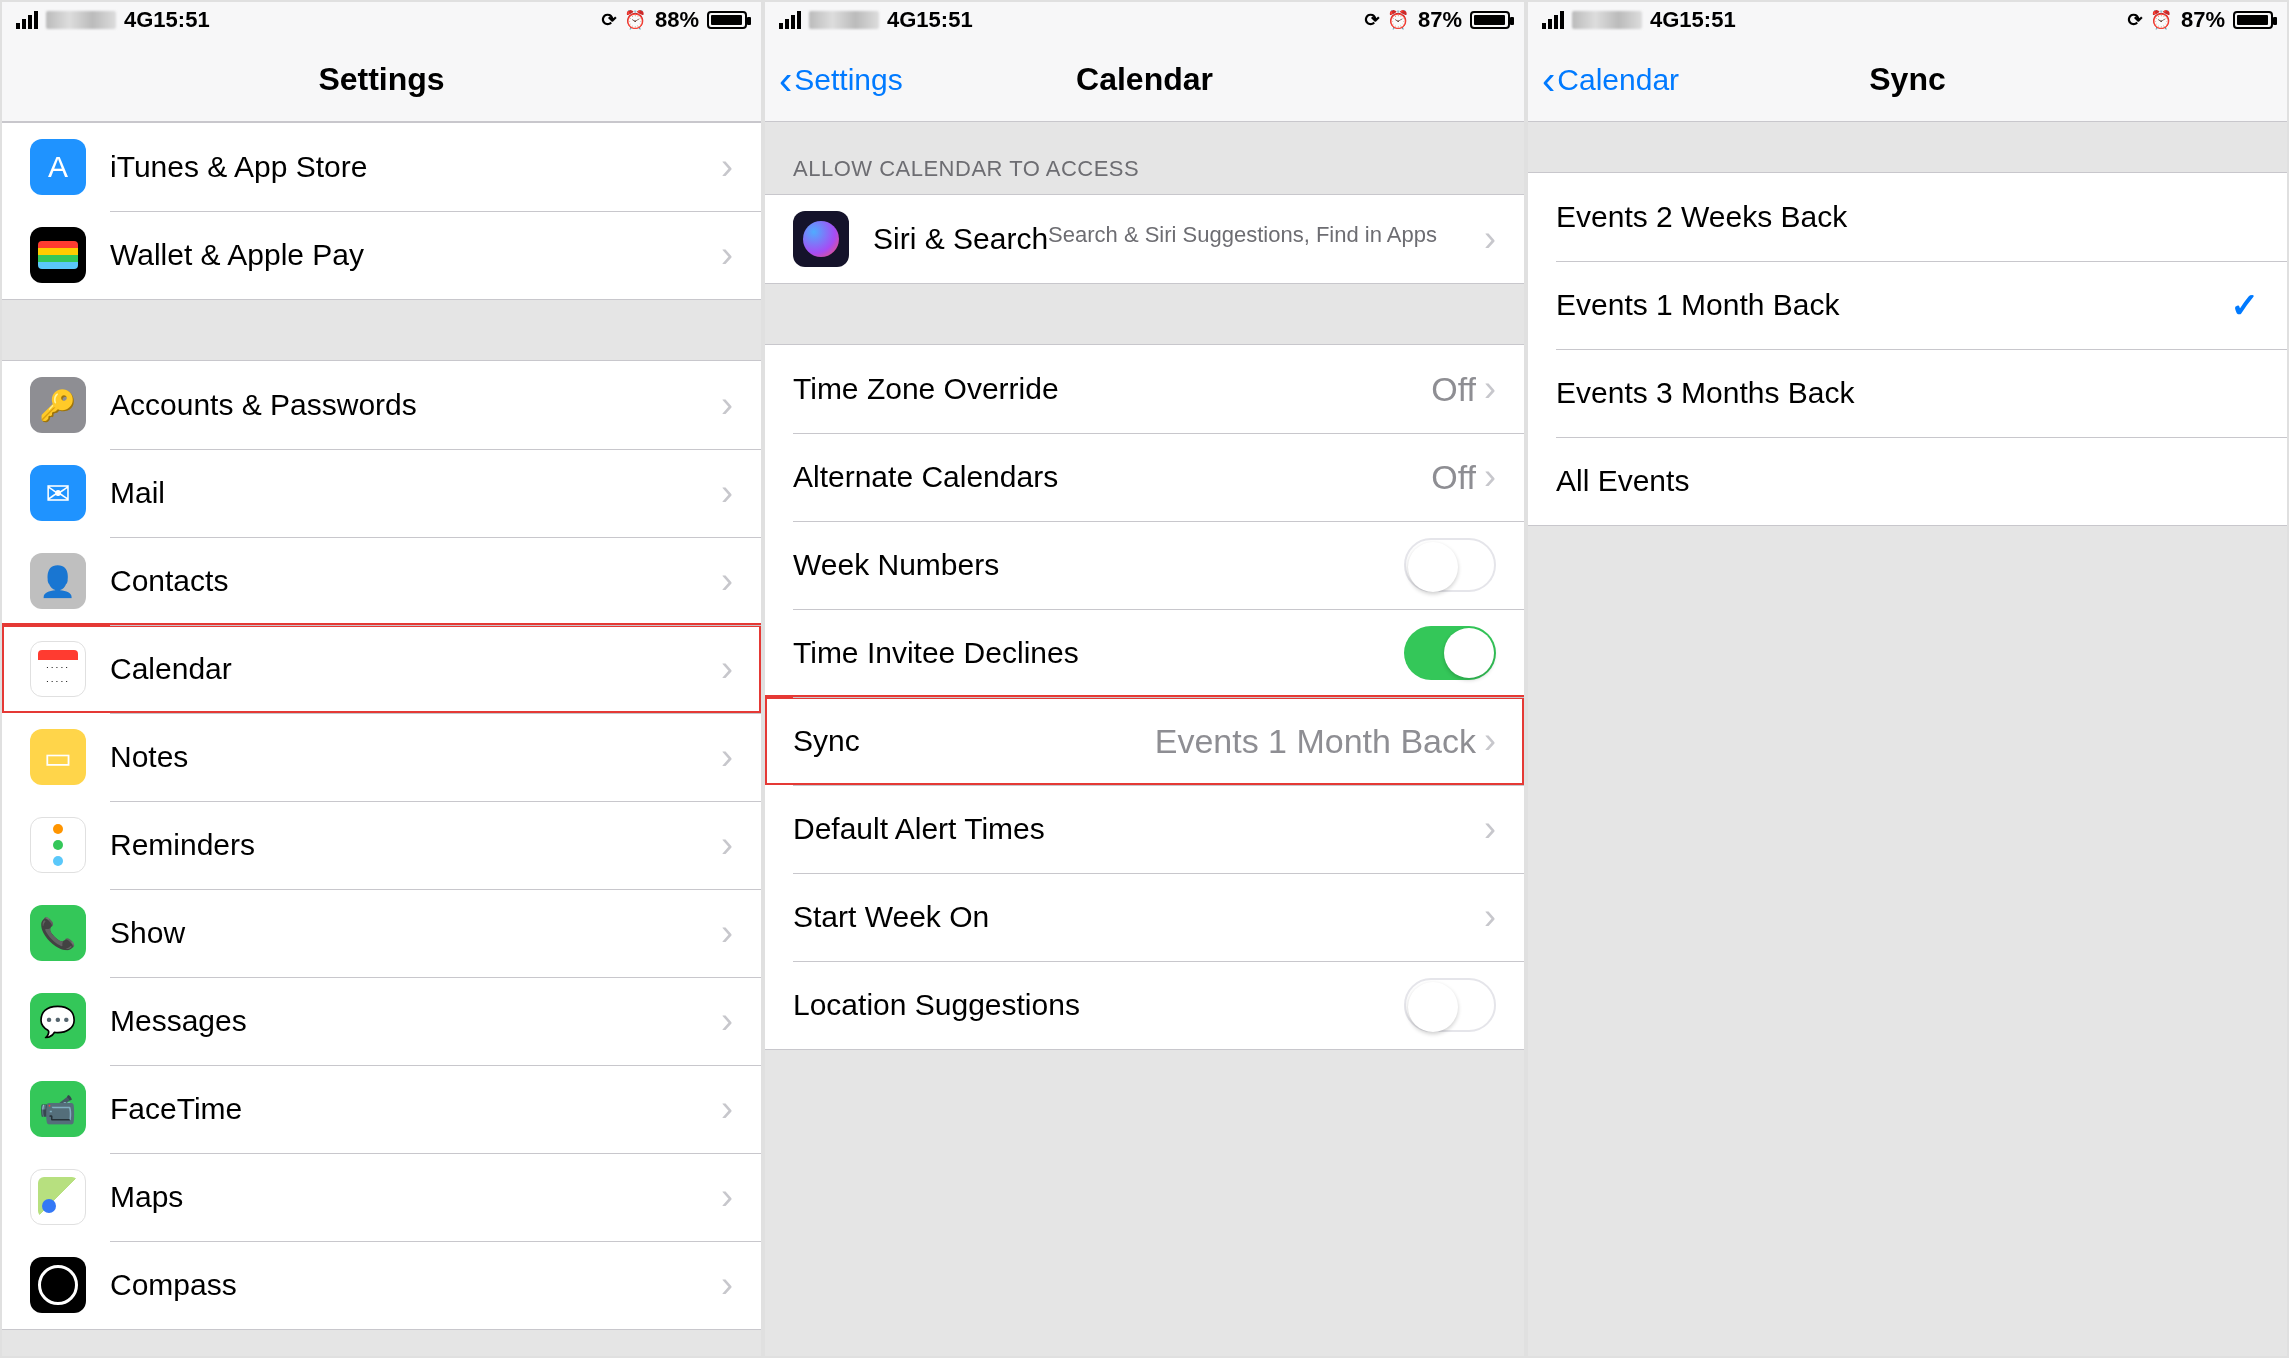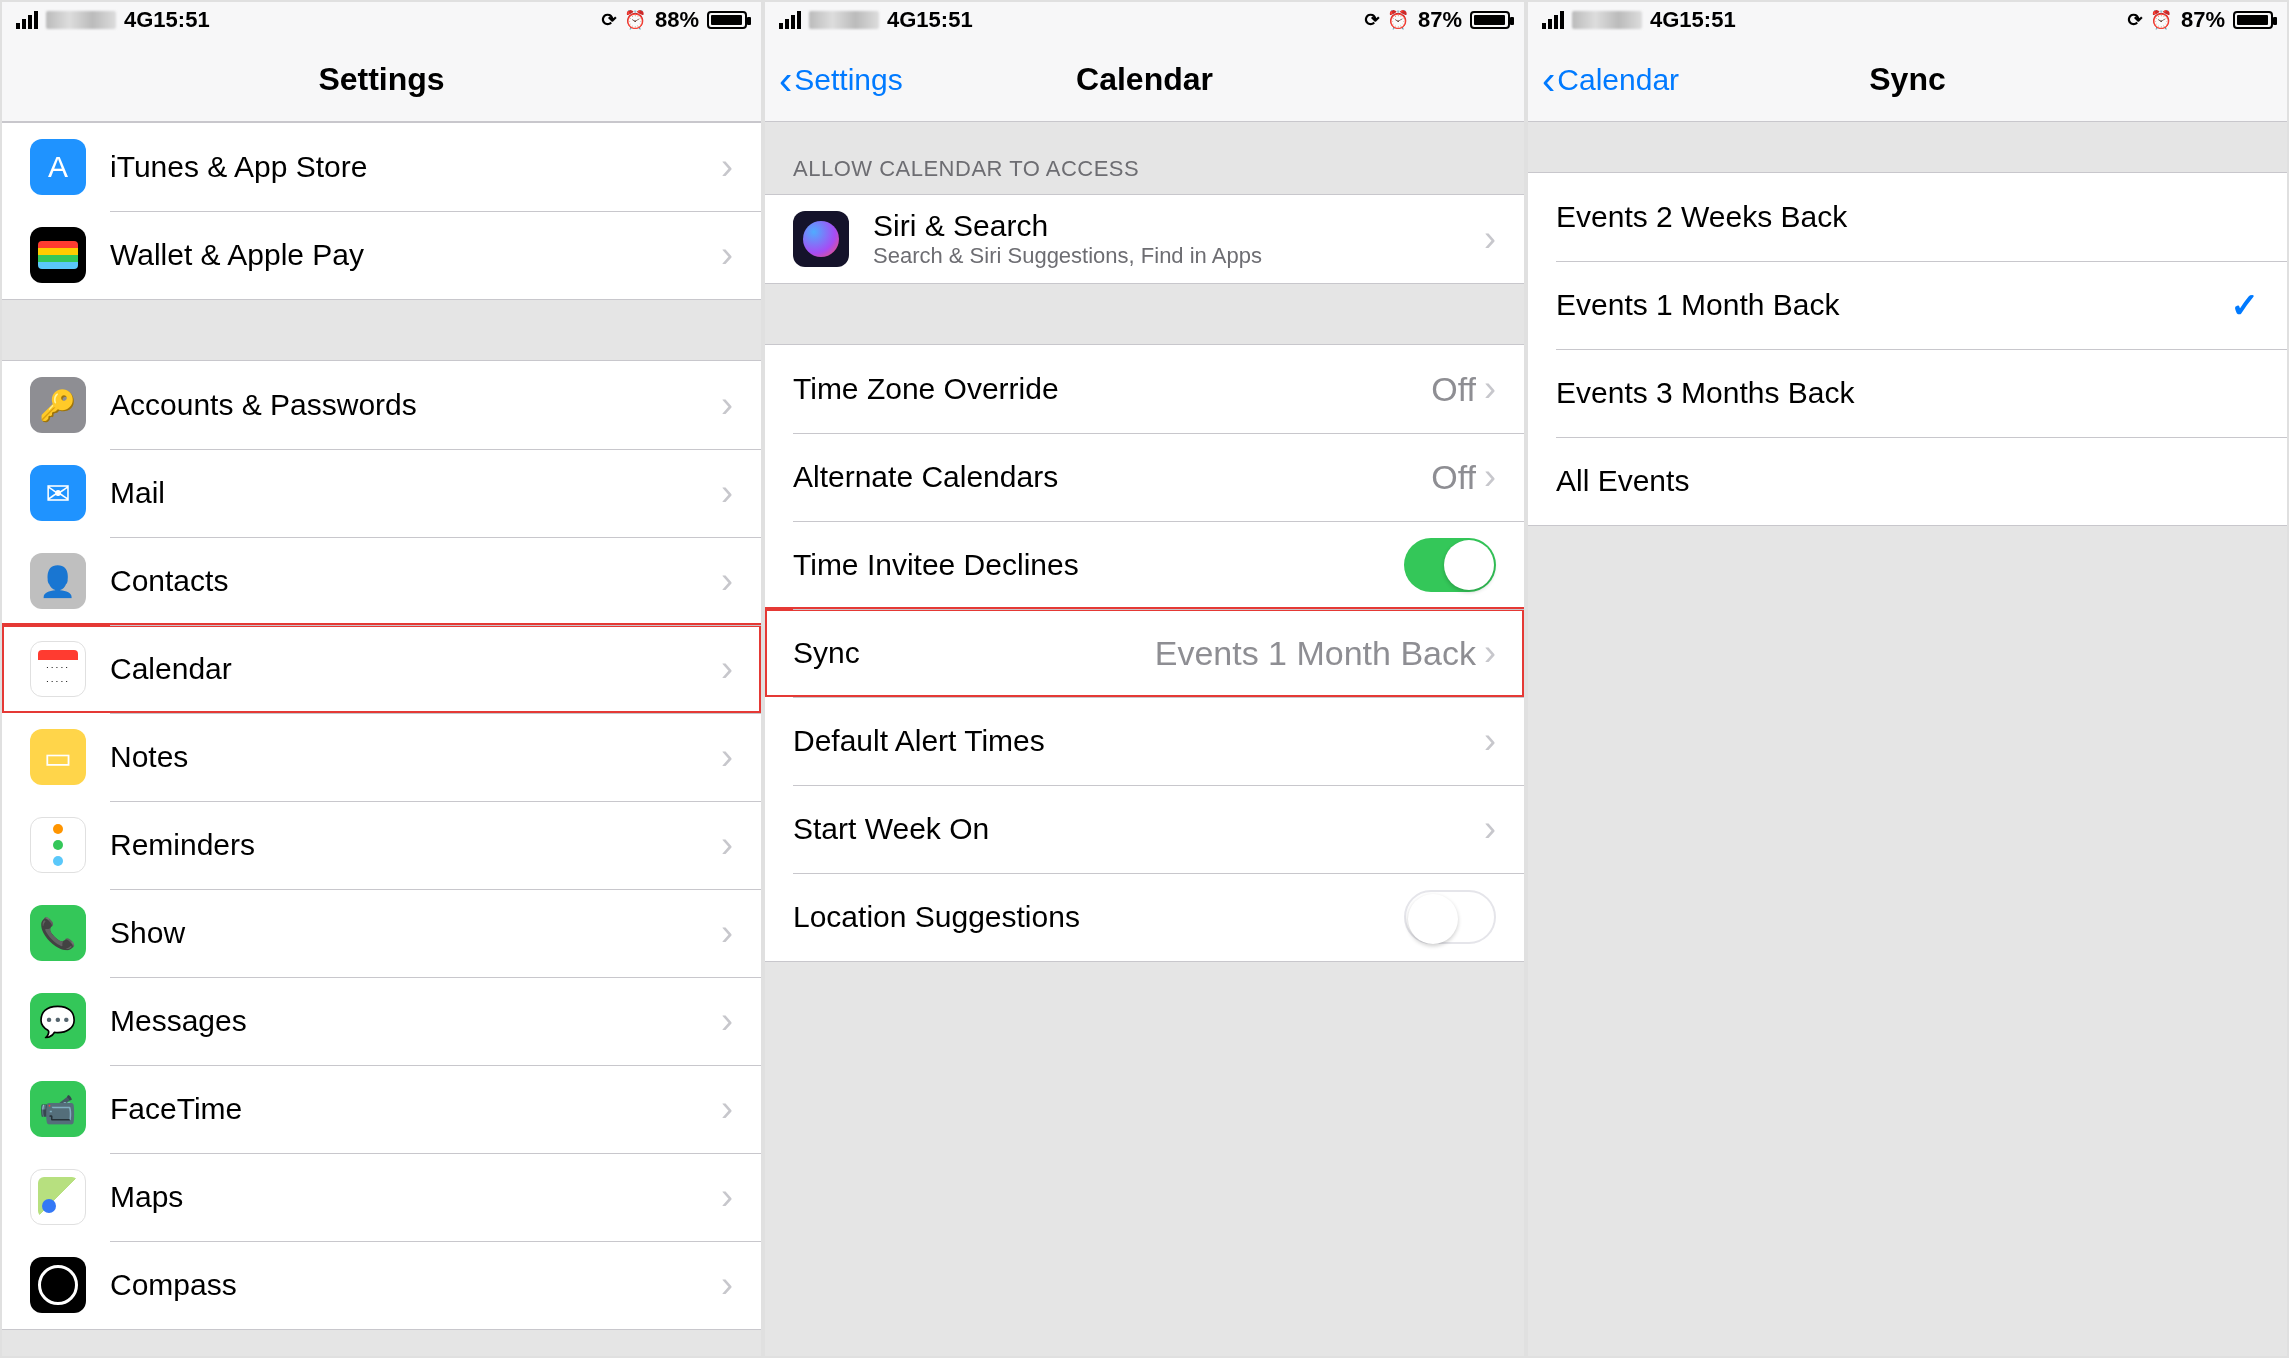--- a/index.html
+++ b/index.html
@@ -86,21 +86,21 @@
   .row .icon {
     width:56px; height:56px; border-radius:12px; flex:none; margin-right:24px;
     display:flex; align-items:center; justify-content:center; color:#fff; font-size:30px;
   }
   .row .label { font-size:30px; color:#000; flex:none;}
   .row .sublabel { font-size:22px; color:#6d6d72; }
   .row .spacer { flex:1; }
   .row .value-text { font-size:34px; color:#8e8e93; margin-right:8px;}
   .row .chevron { color:#c7c7cc; font-size:36px; font-weight:300;}
   .row .checkmark { color:#007aff; font-size:34px; font-weight:600;}
-  .row .text-stack { display:flex; flex-direction:column; gap:0; }
+  .row .text-stack { display:flex; flex-direction:row; gap:0; }
   
   .ic-appstore{background:#1f93ff;} .ic-wallet{background:#000;}
   .ic-accounts{background:#8e8e93;} .ic-mail{background:#1f93ff;}
   .ic-contacts{background:#bfbfbf;} .ic-calendar{background:#fff;border:1px solid #e0e0e0;color:#ff3b30;}
   .ic-notes{background:#ffd54a;color:#8a6d00;} .ic-reminders{background:#fff;border:1px solid #e0e0e0;}
   .ic-phone{background:#34c759;} .ic-messages{background:#34c759;}
   .ic-facetime{background:#34c759;} .ic-maps{background:#fff;border:1px solid #e0e0e0;}
   .ic-compass{background:#000;}
   
   .switch { width:92px; height:54px; border-radius:54px; position:relative; flex:none;}
@@ -326,20 +326,27 @@
           <span class="value-text">Off</span>
           <span class="chevron">›</span>
         </div>
         <div class="row no-icon">
           <span class="label">Alternate Calendars</span>
           <div class="spacer"></div>
           <span class="value-text">Off</span>
           <span class="chevron">›</span>
         </div>
         <div class="row no-icon">
+          <span class="label">Week Numbers</span>
+          <div class="spacer"></div>
+          <div class="switch off">
+            <div class="knob"></div>
+          </div>
+        </div>
+        <div class="row no-icon">
           <span class="label">Time Invitee Declines</span>
           <div class="spacer"></div>
           <div class="switch on">
             <div class="knob"></div>
           </div>
         </div>
         <div class="row no-icon highlight">
           <span class="label">Sync</span>
           <div class="spacer"></div>
           <span class="value-text">Events 1 Month Back</span>

